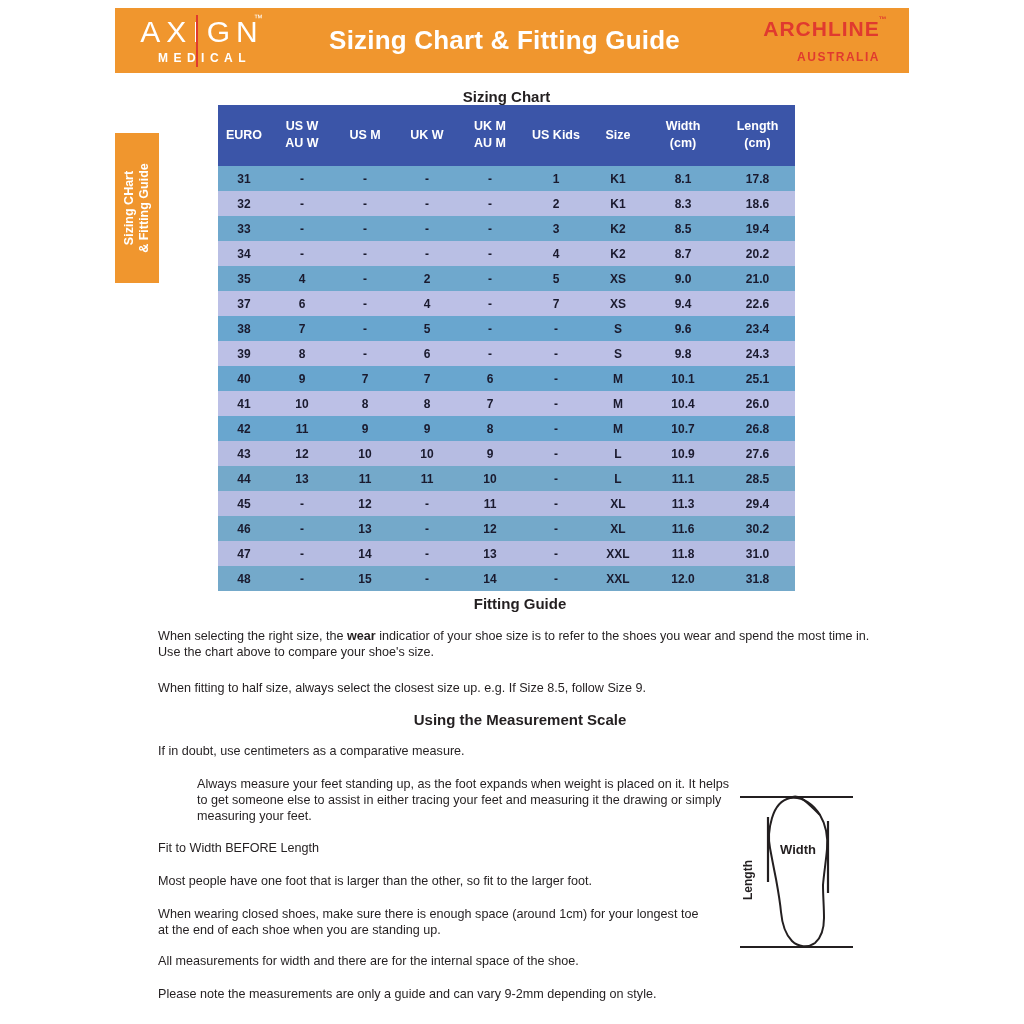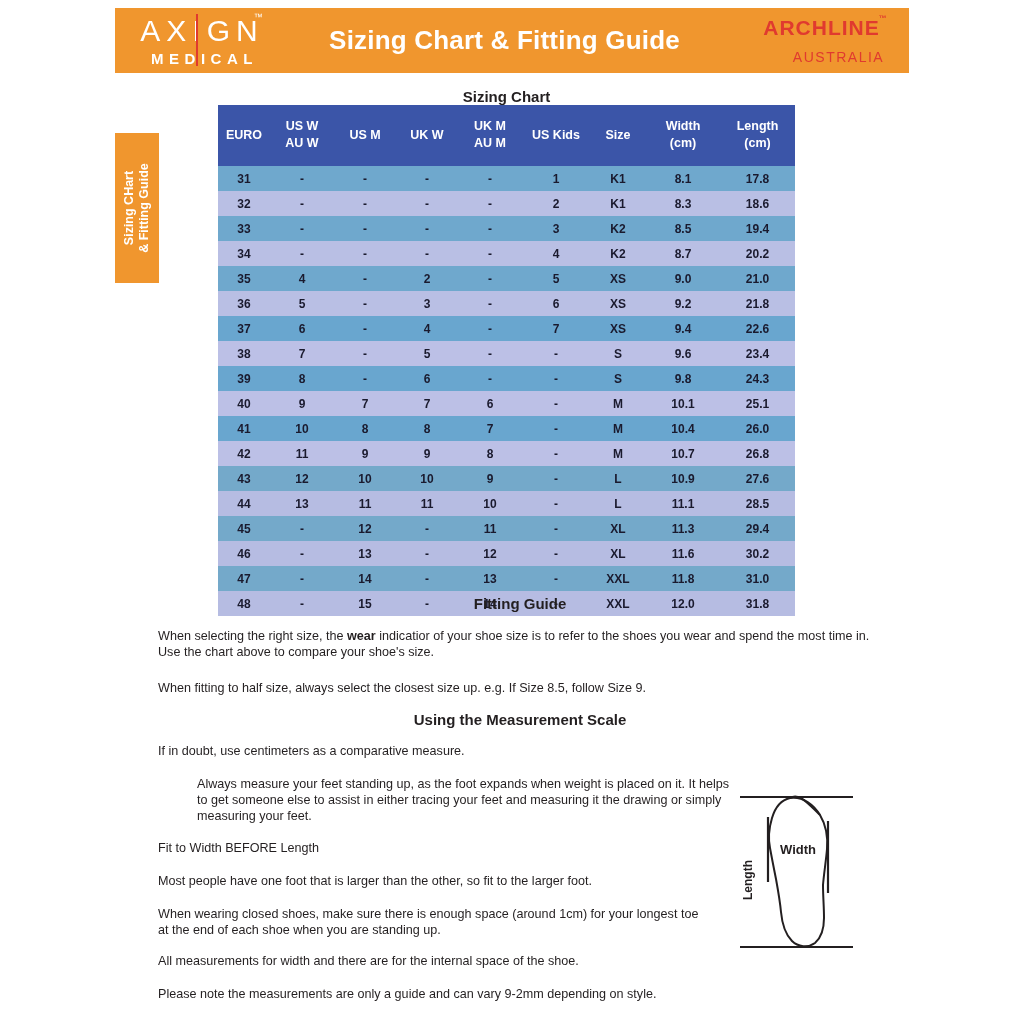--- a/index.html
+++ b/index.html
@@ -50,21 +50,21 @@
     padding-left: 4px;
   }
   .axign-tm {
     position: absolute;
     right: 1px;
     top: -3px;
     font-size: 9px;
     letter-spacing: 0;
   }
   .axign-sub {
-    font-size: 15px;
+    font-size: 12px;
     letter-spacing: 5.5px;
     color: #ffffff;
     font-weight: 700;
     margin-top: 5px;
     padding-left: 9px;
   }
   .axign-bar {
     position: absolute;
     left: 81px;
     top: -2px;
@@ -96,22 +96,22 @@
     position: relative;
     display: inline-block;
   }
   .arch-tm {
     position: absolute;
     right: -8px;
     top: -2px;
     font-size: 8px;
   }
   .arch-sub {
-    font-size: 14px;
-    font-weight: 400;
+    font-size: 12px;
+    font-weight: 700;
     color: #e03a2f;
     letter-spacing: 1.5px;
     margin-top: 12px;
     margin-left: 34px;
   }
 
   
   .side-tab {
     position: absolute;
     left: 115px;
@@ -328,31 +328,20 @@
           <td>35</td>
           <td>4</td>
           <td>-</td>
           <td>2</td>
           <td>-</td>
           <td>5</td>
           <td>XS</td>
           <td>9.0</td>
           <td>21.0</td>
         </tr>
-        <tr>
-          <td>36</td>
-          <td>5</td>
-          <td>-</td>
-          <td>3</td>
-          <td>-</td>
-          <td>6</td>
-          <td>XS</td>
-          <td>9.2</td>
-          <td>21.8</td>
-        </tr>
         <tr class="g1">
           <td>37</td>
           <td>6</td>
           <td>-</td>
           <td>4</td>
           <td>-</td>
           <td>7</td>
           <td>XS</td>
           <td>9.4</td>
           <td>22.6</td>

